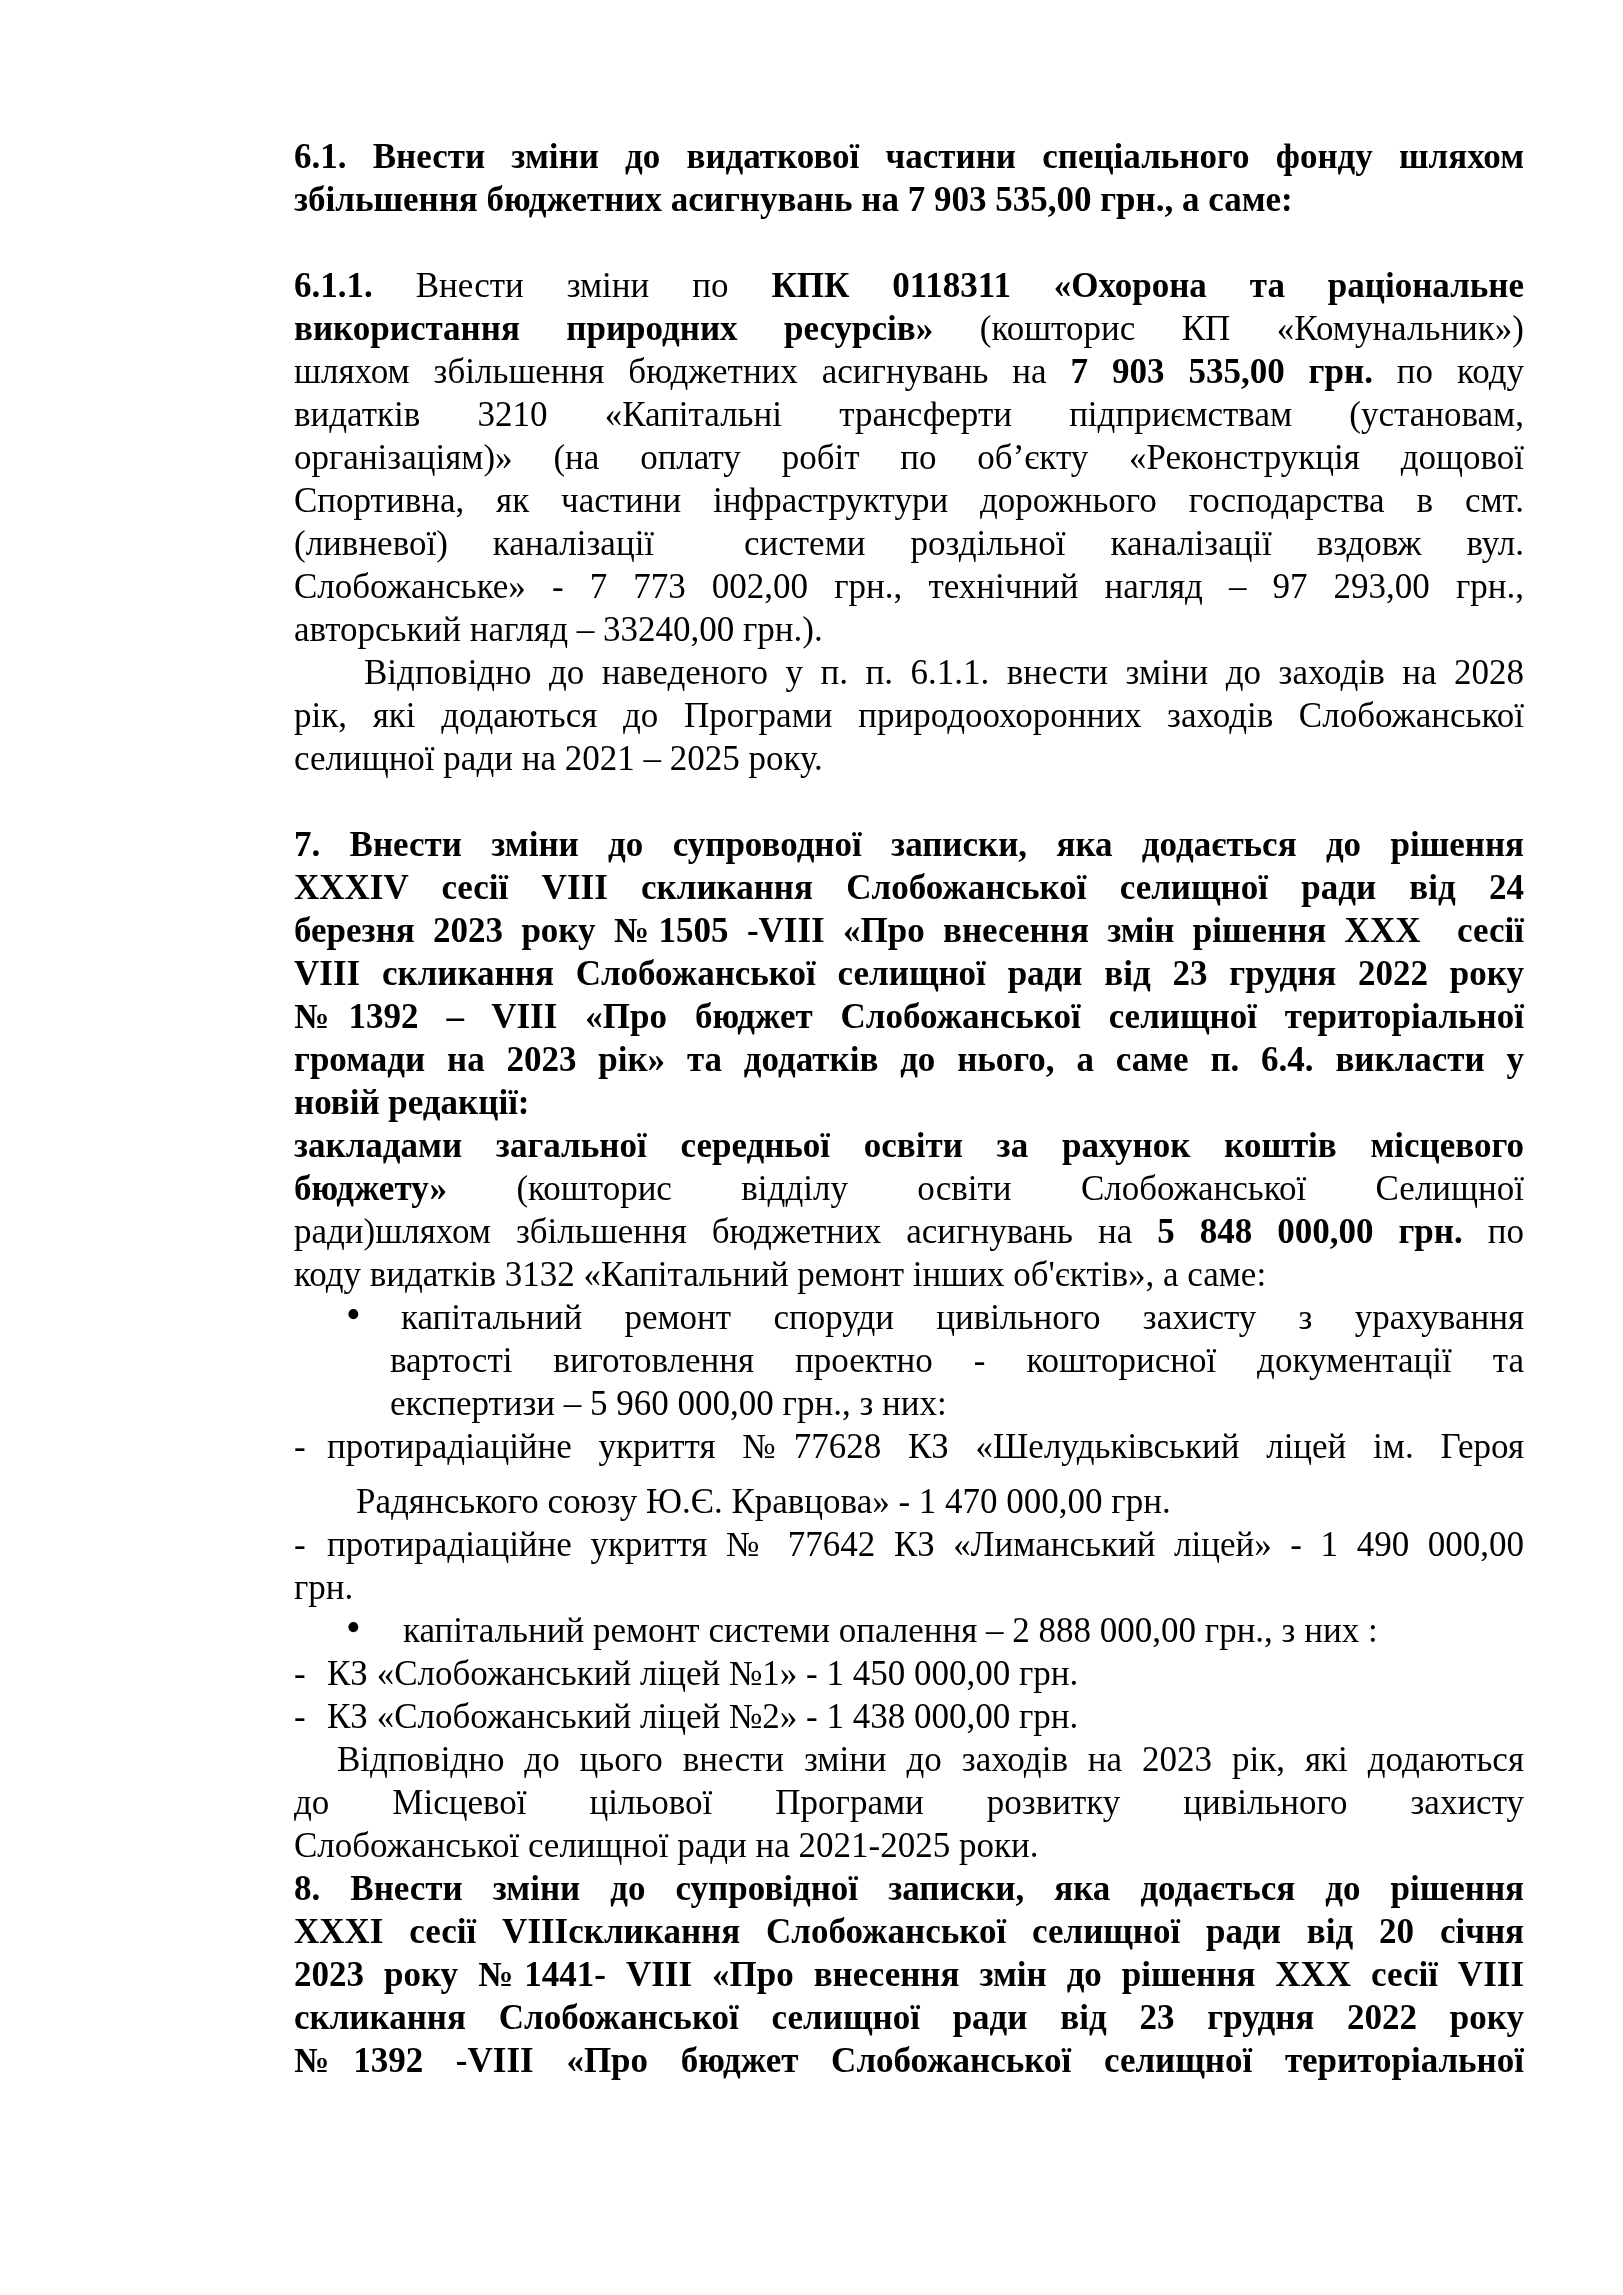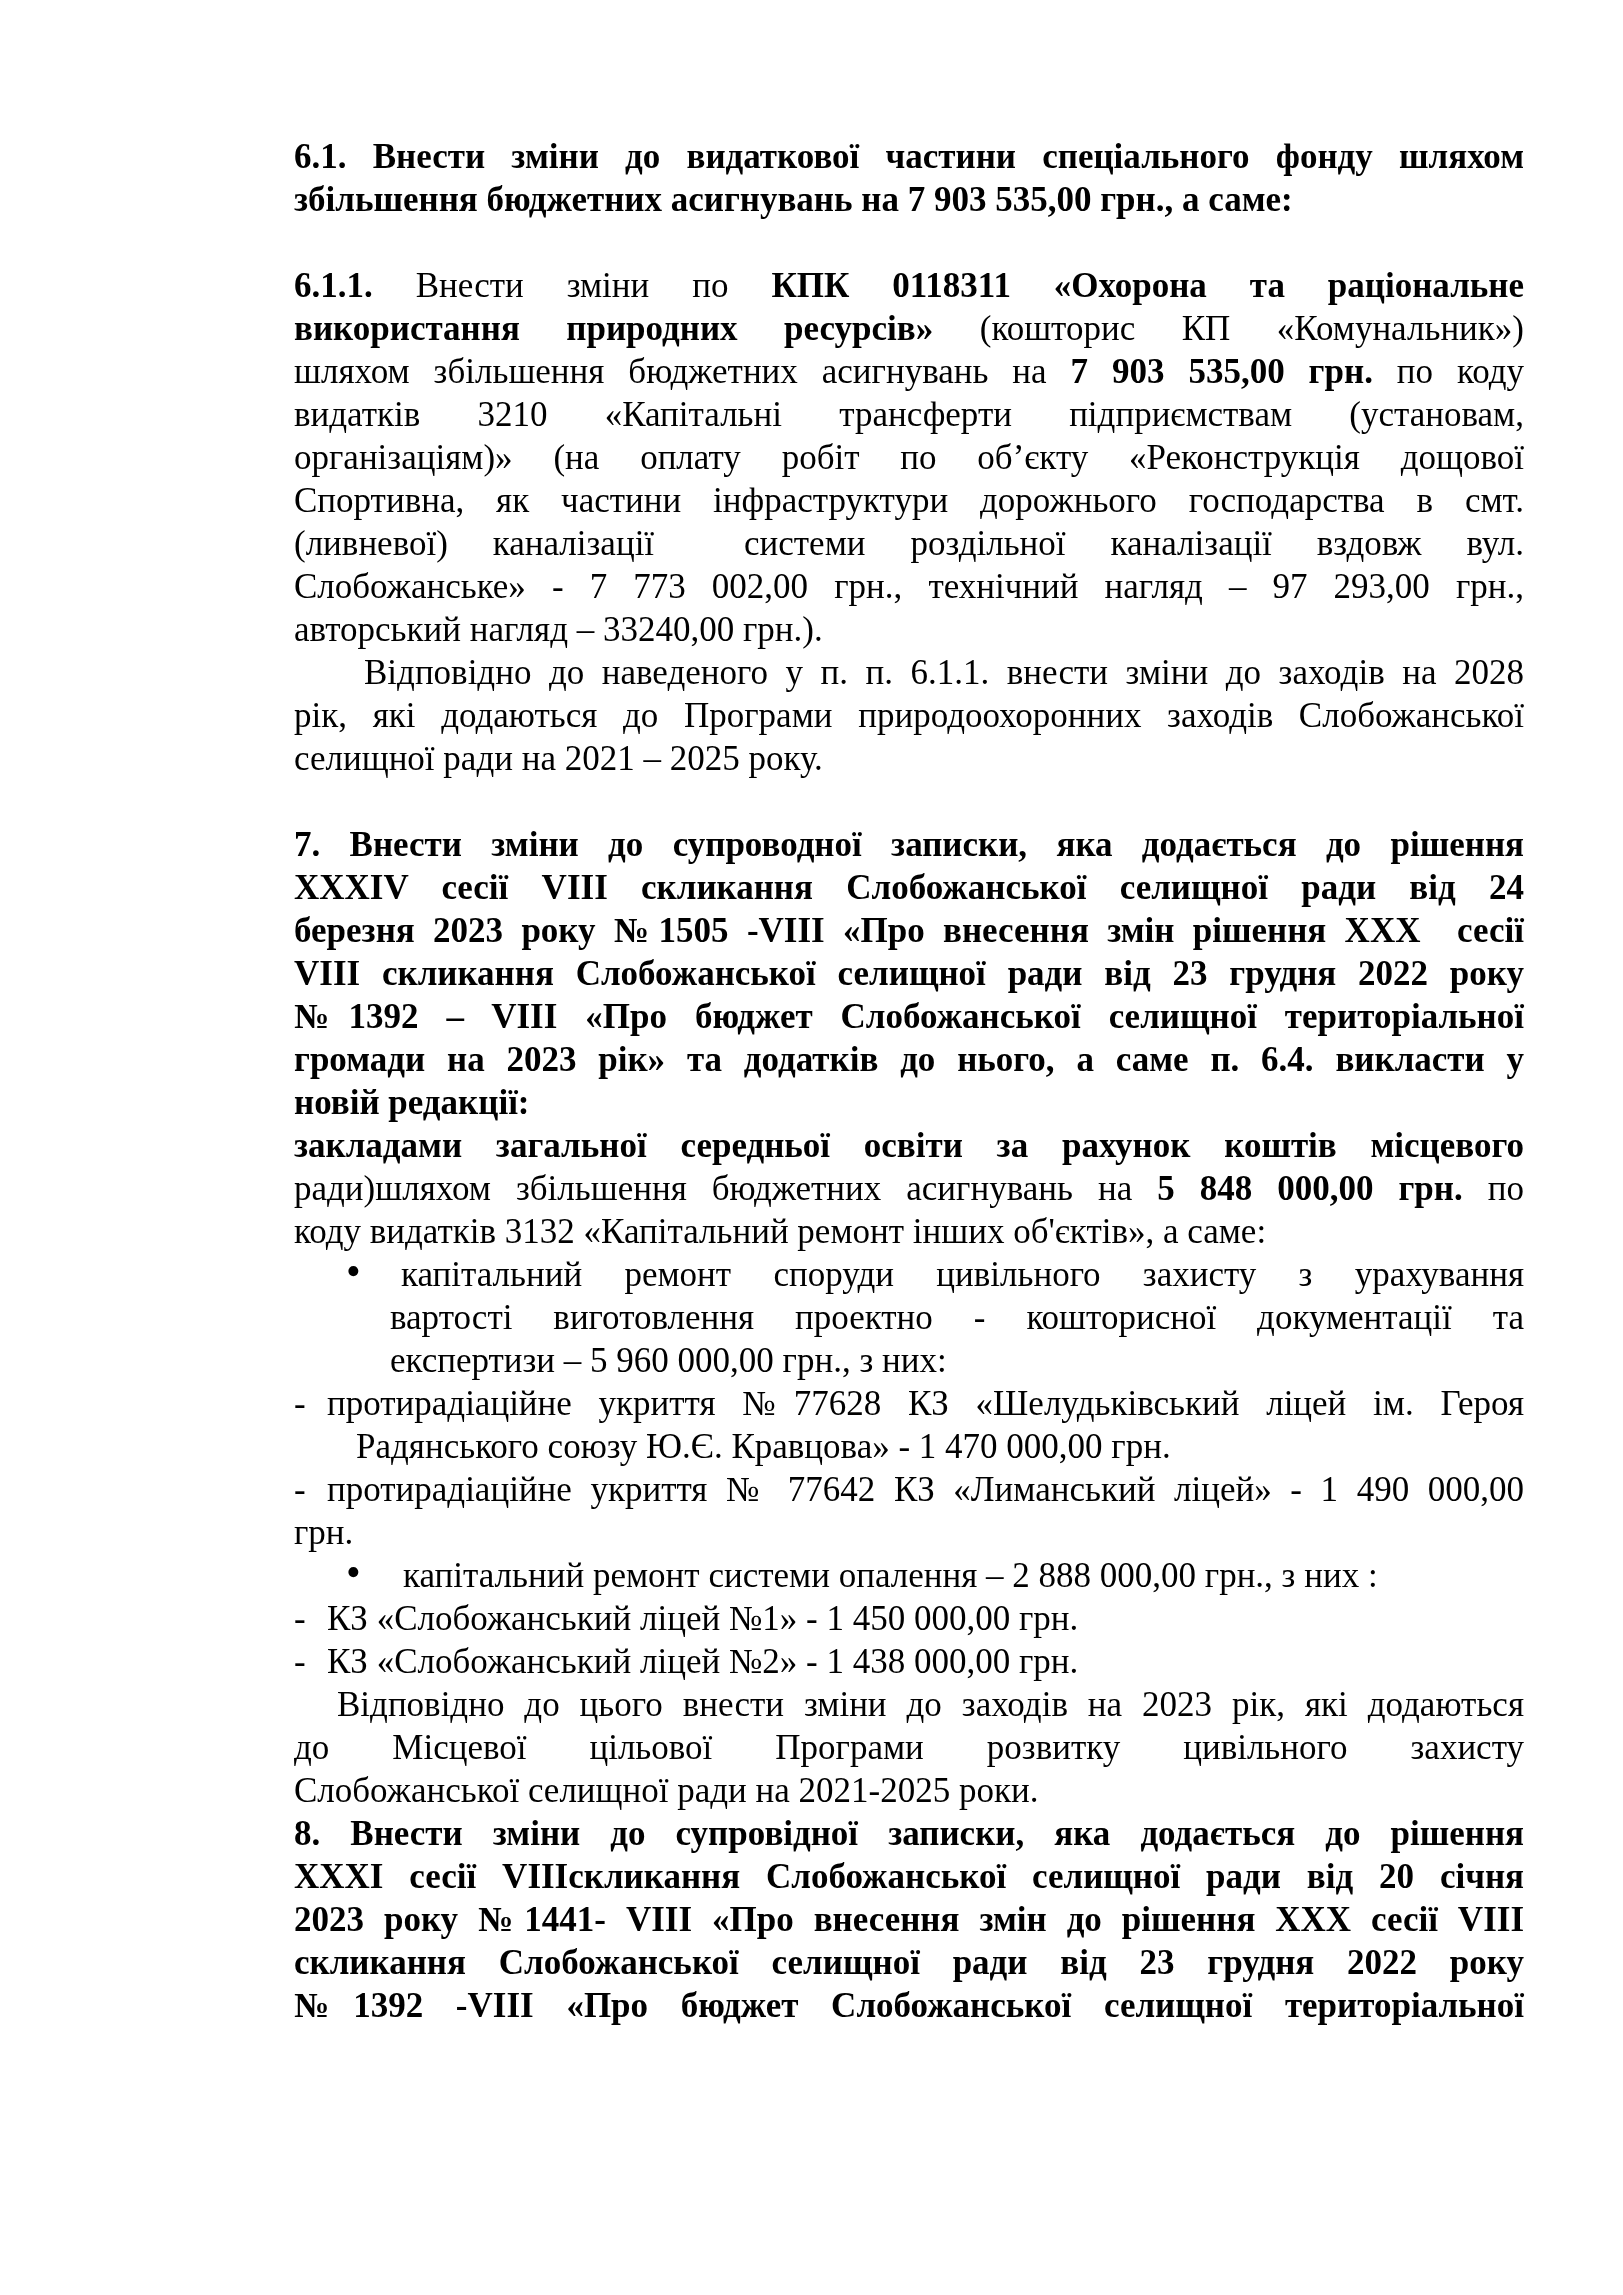--- a/index.html
+++ b/index.html
@@ -63,27 +63,28 @@
       <div class="line last"><span class="seg-r">селищної ради на 2021 – 2025 року.</span></div>
       <div class="line blank"></div>
       <div class="line"><span class="seg-b">7. Внести зміни до супроводної записки, яка додається до рішення</span></div>
       <div class="line"><span class="seg-b">XXXIV сесії VIII скликання Слобожанської селищної ради від 24</span></div>
       <div class="line"><span class="seg-b">березня 2023 року №1505 -VIII «Про внесення змін рішення XXX &nbsp;сесії</span></div>
       <div class="line"><span class="seg-b">VIII скликання Слобожанської селищної ради від 23 грудня 2022 року</span></div>
       <div class="line"><span class="seg-b">№1392 – VIII «Про бюджет Слобожанської селищної територіальної</span></div>
       <div class="line"><span class="seg-b">громади на 2023 рік» та додатків до нього, а саме п. 6.4. викласти у</span></div>
       <div class="line last"><span class="seg-b">новій редакції:</span></div>
       <div class="line"><span class="seg-b">закладами загальної середньої освіти за рахунок коштів місцевого</span></div>
+      <div class="line"><span class="seg-b">бюджету»</span><span class="seg-r"> (кошторис відділу освіти Слобожанської Селищної</span></div>
       <div class="line"><span class="seg-r">ради)шляхом збільшення бюджетних асигнувань на </span><span class="seg-b">5 848 000,00 грн.</span><span class="seg-r"> по</span></div>
       <div class="line last"><span class="seg-r">коду видатків 3132 «Капітальний ремонт інших об'єктів», а саме:</span></div>
       <div class="line" style="padding-left: 107px;"><span class="marker bullet" style="left: 52px;">•</span><span class="seg-r">капітальний ремонт споруди цивільного захисту з урахування</span></div>
       <div class="line" style="padding-left: 96px;"><span class="seg-r">вартості виготовлення проектно - кошторисної документації та</span></div>
       <div class="line last" style="padding-left: 96px;"><span class="seg-r">експертизи – 5 960 000,00 грн., з них:</span></div>
       <div class="line" style="padding-left: 33px;"><span class="marker" style="left: 0px;">-</span><span class="seg-r">протирадіаційне укриття №77628 КЗ «Шелудьківський ліцей ім. Героя</span></div>
-      <div class="line last" style="padding-left: 62px;"><span class="seg-r">Радянського союзу Ю.Є. Кравцова» - 1 470 000,00 грн.</span></div>
+      <div class="line last" style="padding-left: 62px; margin-top: 12px;"><span class="seg-r">Радянського союзу Ю.Є. Кравцова» - 1 470 000,00 грн.</span></div>
       <div class="line" style="padding-left: 33px;"><span class="marker" style="left: 0px;">-</span><span class="seg-r">протирадіаційне укриття № 77642 КЗ «Лиманський ліцей» - 1 490 000,00</span></div>
       <div class="line last"><span class="seg-r">грн.</span></div>
       <div class="line last" style="padding-left: 109px;"><span class="marker bullet" style="left: 52px;">•</span><span class="seg-r">капітальний ремонт системи опалення – 2 888 000,00 грн., з них :</span></div>
       <div class="line last" style="padding-left: 33px;"><span class="marker" style="left: 0px;">-</span><span class="seg-r">КЗ «Слобожанський ліцей №1» - 1 450 000,00 грн.</span></div>
       <div class="line last" style="padding-left: 33px;"><span class="marker" style="left: 0px;">-</span><span class="seg-r">КЗ «Слобожанський ліцей №2» - 1 438 000,00 грн.</span></div>
       <div class="line" style="padding-left: 43px;"><span class="seg-r">Відповідно до цього внести зміни до заходів на 2023 рік, які додаються</span></div>
       <div class="line"><span class="seg-r">до Місцевої цільової Програми розвитку цивільного захисту</span></div>
       <div class="line last"><span class="seg-r">Слобожанської селищної ради на 2021-2025 роки.</span></div>
       <div class="line"><span class="seg-b">8. Внести зміни до супровідної записки, яка додається до рішення</span></div>
       <div class="line"><span class="seg-b">XXXI сесії VIIIскликання Слобожанської селищної ради від 20 січня</span></div>

